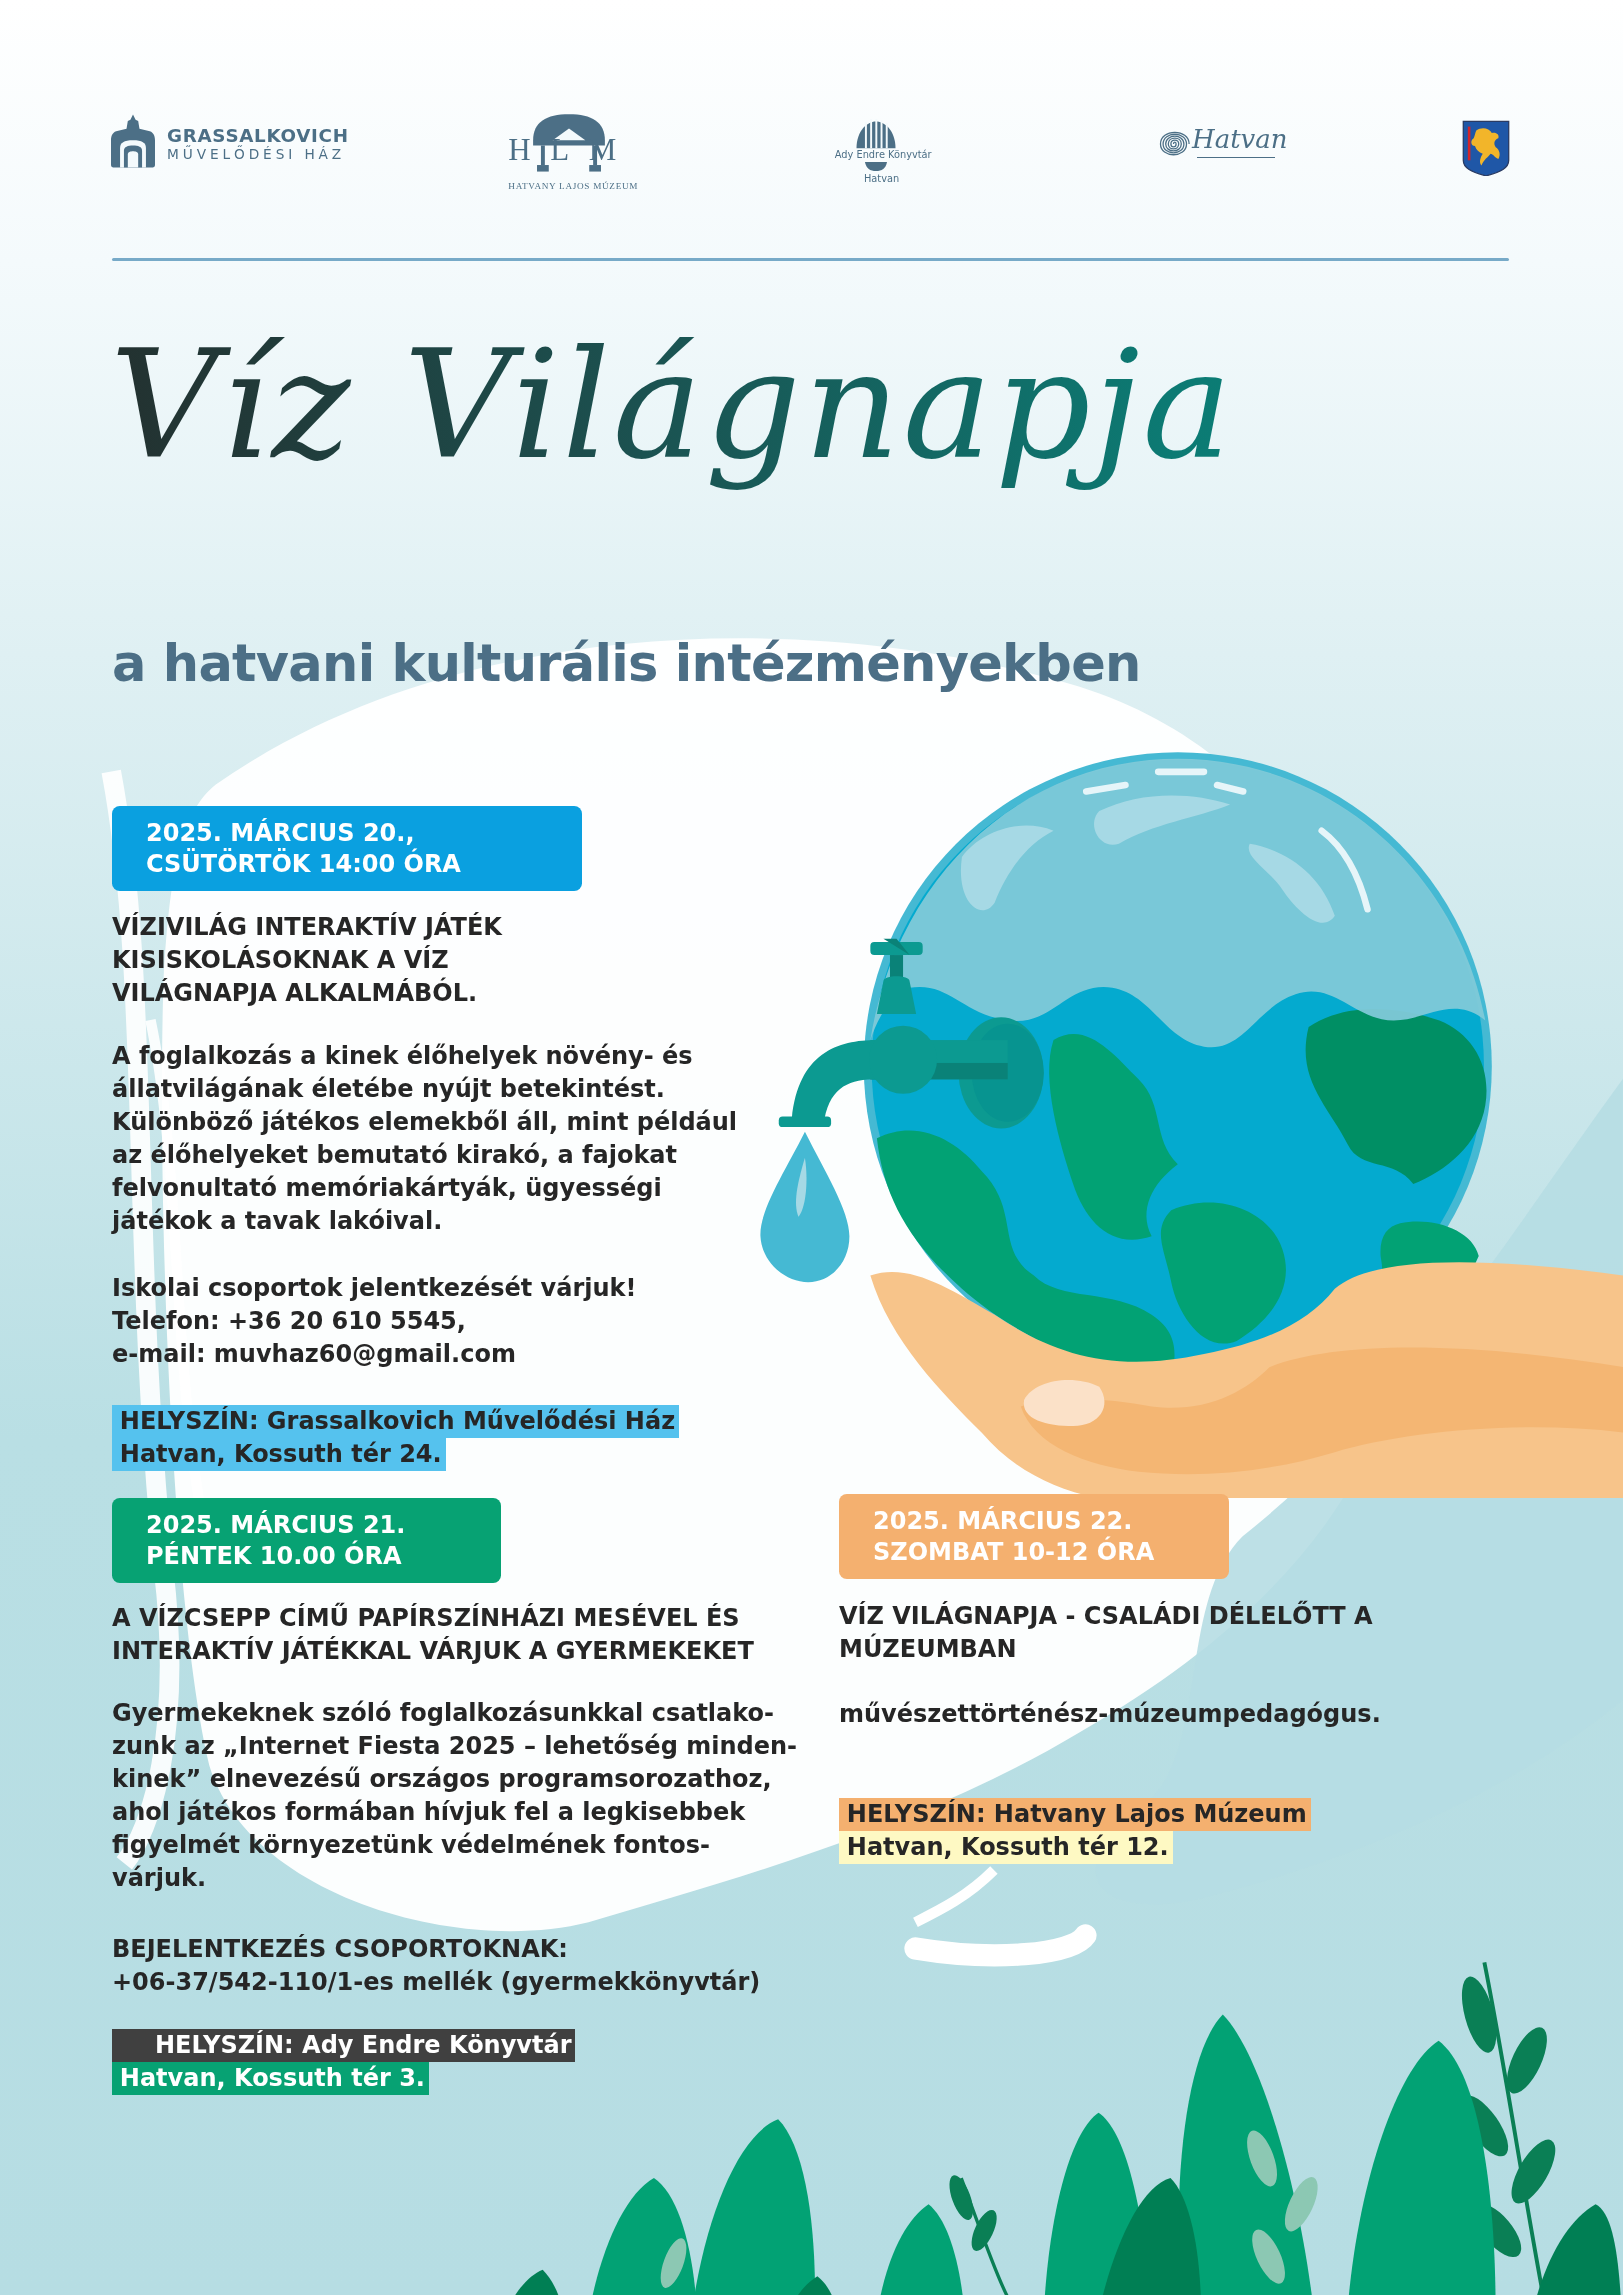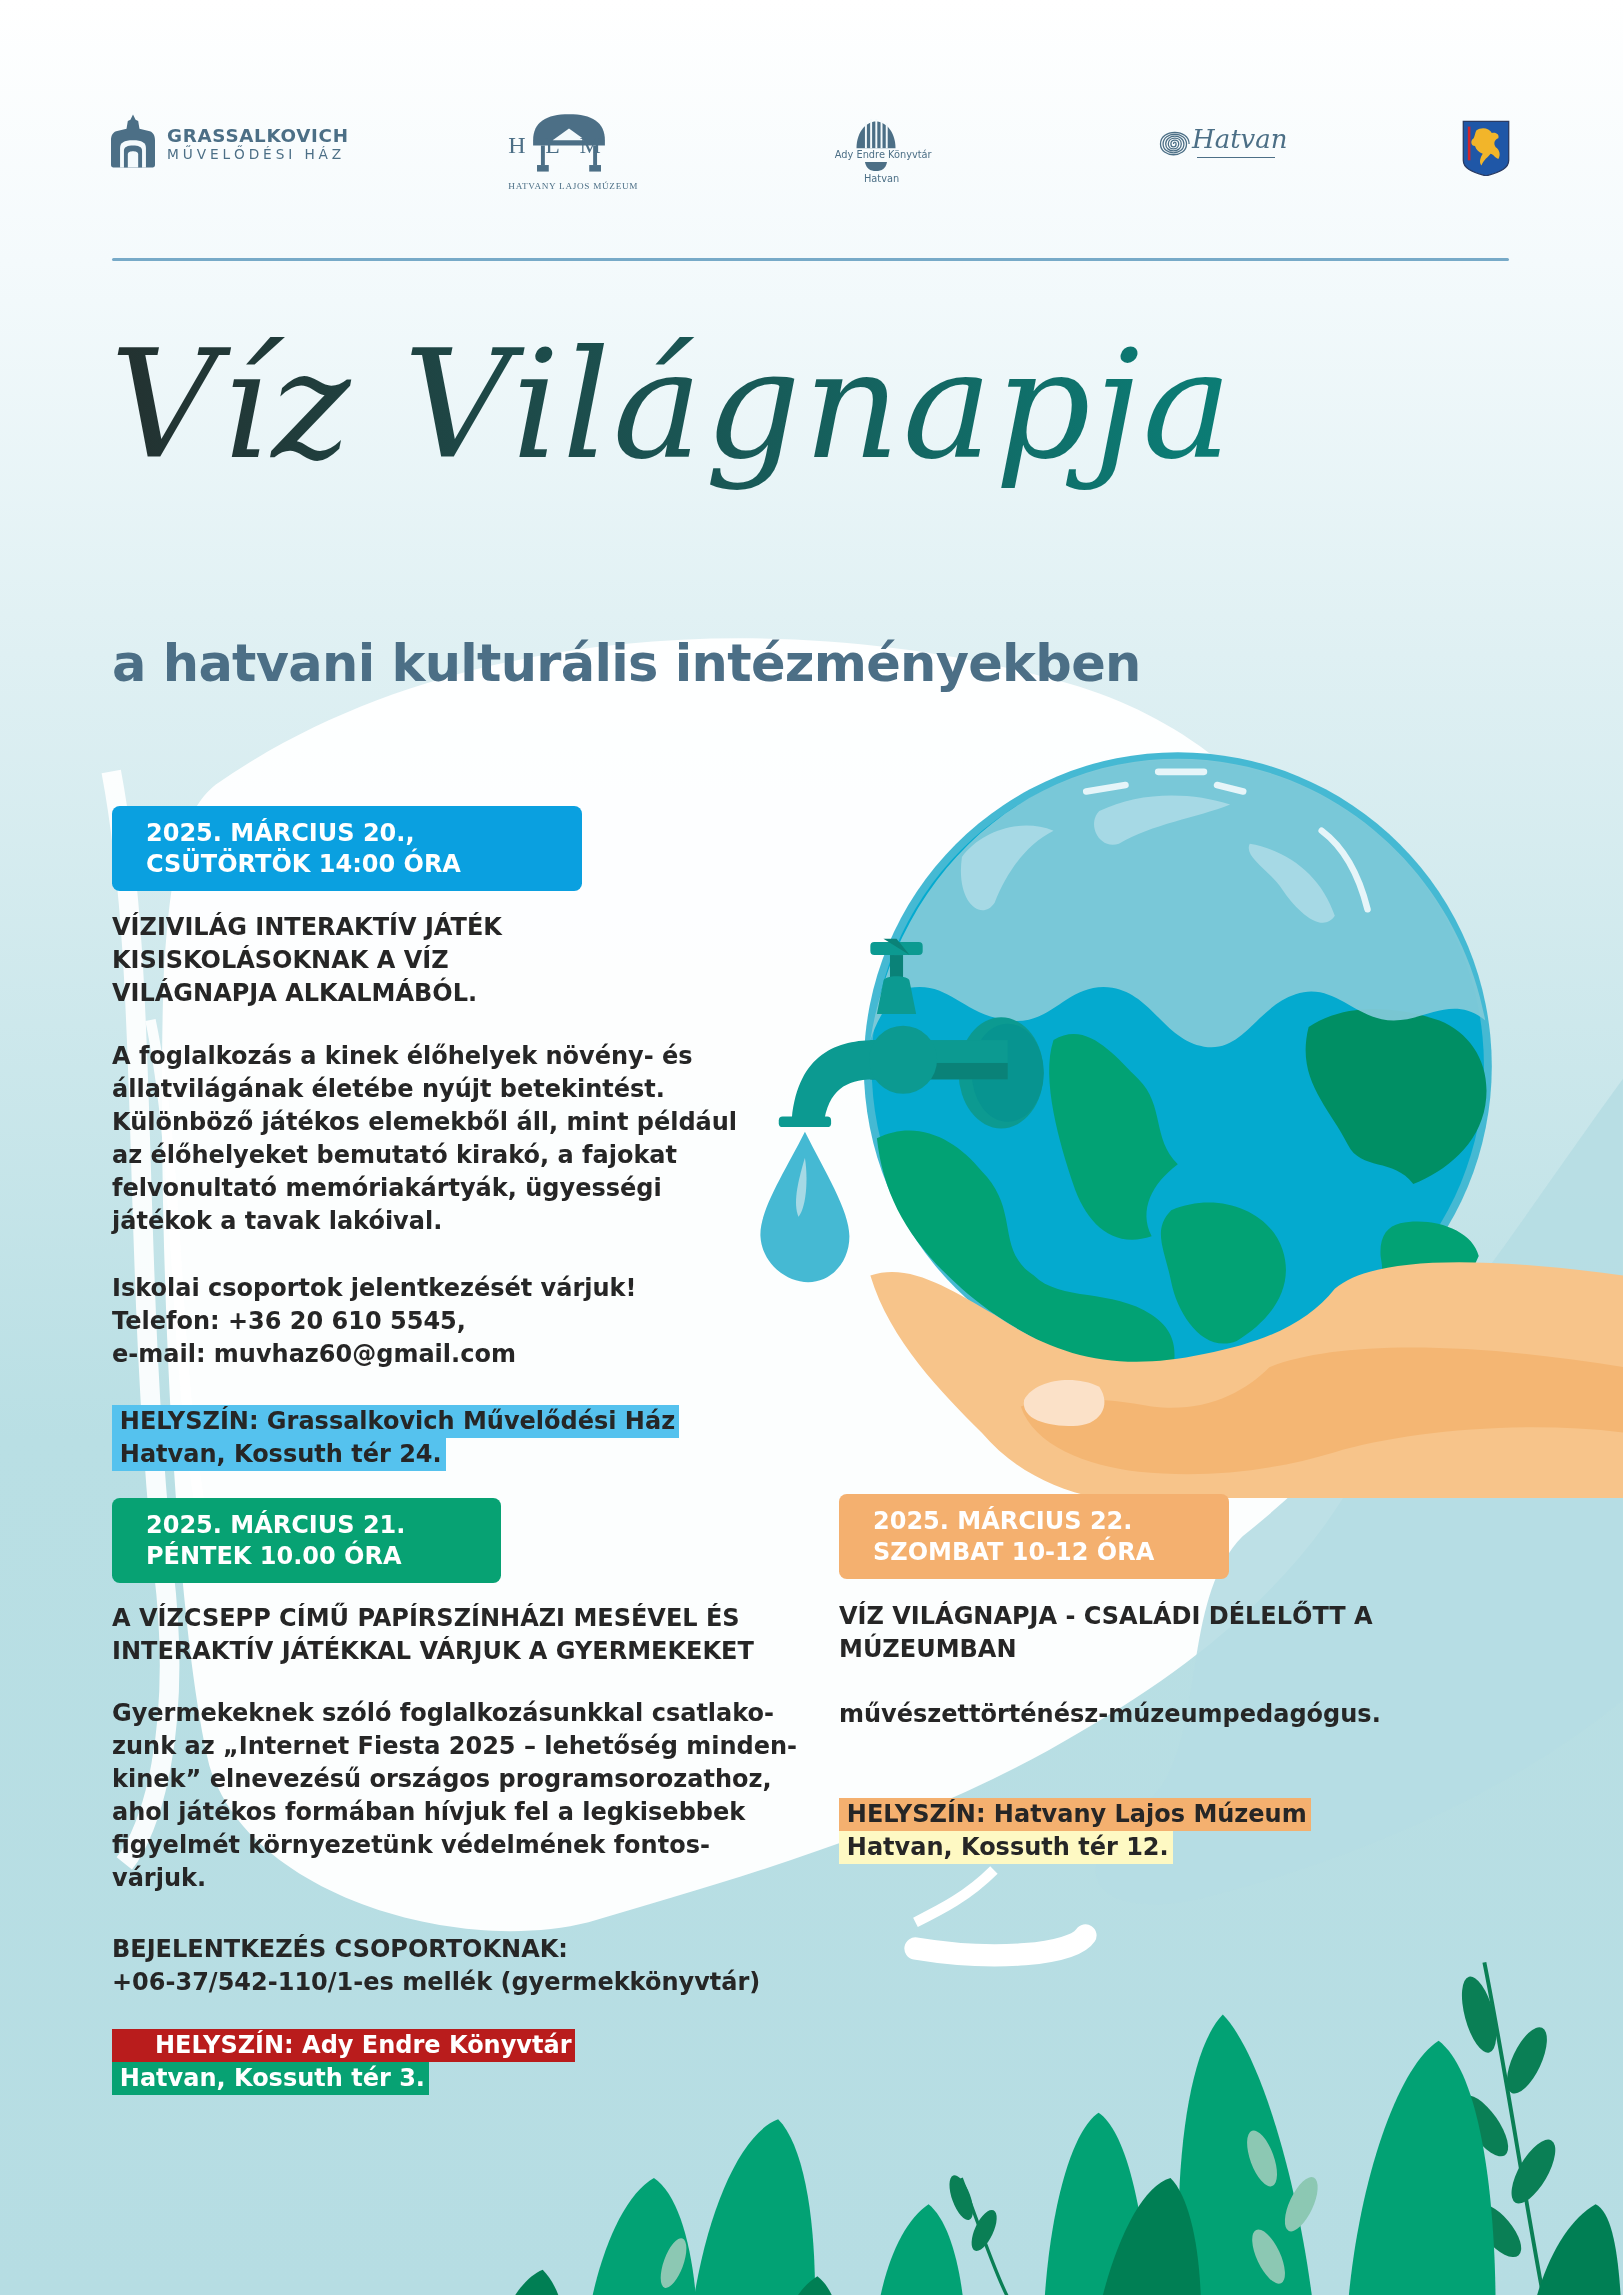--- a/index.html
+++ b/index.html
@@ -10,21 +10,21 @@
   }
   .abs { position:absolute; }
 
   
   #bg-swirls { position:absolute; left:0; top:0; width:1623px; height:2295px; z-index:0; }
 
   
   .logo { position:absolute; color:#4c6f86; }
   .logo-grass-title { font-family:"DejaVu Sans", sans-serif; font-weight:bold; font-size:18.3px; letter-spacing:0.7px; color:#4c6f86; line-height:19.6px; }
   .logo-grass-sub { font-family:"DejaVu Sans", sans-serif; font-size:13.7px; letter-spacing:3.9px; color:#4c6f86; line-height:15.7px; }
-  .logo-hlm-letters { font-family:"Liberation Serif", serif; font-size:24px; color:#4c6f86; letter-spacing:19.6px; }
+  .logo-hlm-letters { font-family:"Liberation Serif", serif; font-size:31px; color:#4c6f86; letter-spacing:19.6px; }
   .logo-hlm-sub { font-family:"Liberation Serif", serif; font-size:9.2px; color:#4c6f86; letter-spacing:0.7px; }
   .logo-ady-text { font-family:"DejaVu Sans", sans-serif; font-size:9.8px; color:#4c6f86; }
   .logo-hatvan-text { font-family:"DejaVu Serif", serif; font-style:italic; font-size:26px; color:#4c6f86; }
 
   .divider { position:absolute; left:112px; top:258px; width:1397px; height:3.3px; background:#77aac8; border-radius:2px; }
 
   .title-script {
     position:absolute; left:110px; top:307px; width:1413px;
     font-family:"DejaVu Serif", serif; font-style:italic; font-size:150px;
     letter-spacing:2.6px; line-height:196px;
@@ -220,21 +220,21 @@
   <p>kinek” elnevezésű országos programsorozathoz,</p>
   <p>ahol játékos formában hívjuk fel a legkisebbek</p>
   <p>figyelmét környezetünk védelmének fontos-</p>
   <p>várjuk.</p>
 </div>
 <div class="event-body z3" style="left:112px; top:1933px; width:693px;">
   <p>BEJELENTKEZÉS CSOPORTOKNAK:</p>
   <p>+06-37/542-110/1-es mellék (gyermekkönyvtár)</p>
 </div>
 <div class="loc-block z3" style="left:112px; top:2029px;">
-  <div><span class="loc-line" style="background:#b91c1c; color:#ffffff;padding-left:43px;">HELYSZÍN: Ady Endre Könyvtár</span></div>
+  <div><span class="loc-line" style="background:#404040; color:#ffffff;padding-left:43px;">HELYSZÍN: Ady Endre Könyvtár</span></div>
   <div><span class="loc-line" style="background:#07a273; color:#ffffff;">Hatvan, Kossuth tér 3.</span></div>
 </div>
 
 <div class="date-badge z3" style="left:839px; top:1494px; width:390px; height:85px; background:#f4b06f;">
   <div>2025. MÁRCIUS 22.</div>
   <div>SZOMBAT 10-12 ÓRA</div>
 </div>
 <div class="event-title z3" style="left:839px; top:1600px; width:589px;">
   <div>VÍZ VILÁGNAPJA - CSALÁDI DÉLELŐTT A</div>
   <div>MÚZEUMBAN</div>

